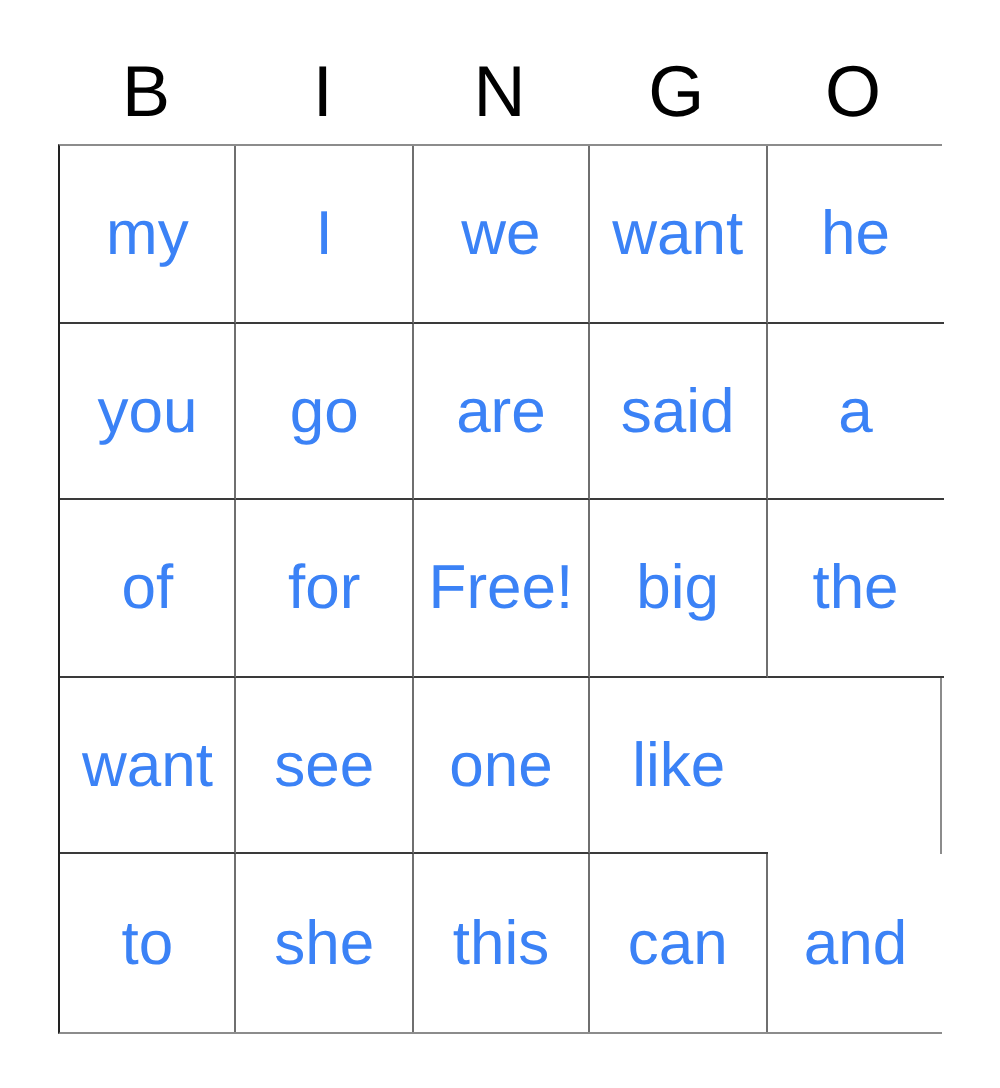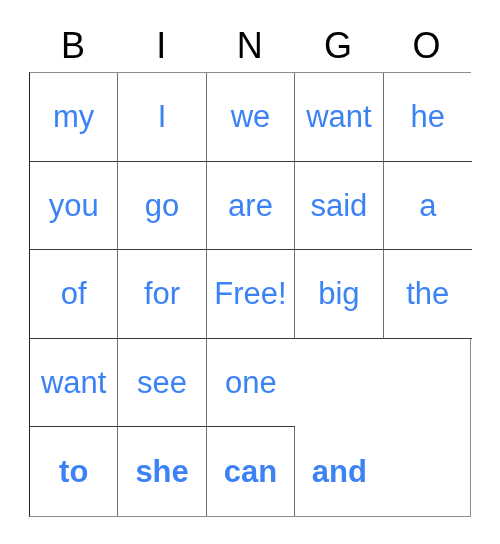--- a/index.html
+++ b/index.html
@@ -64,21 +64,20 @@
     box-sizing: border-box;
     border-right: 1px solid #6f6f6f;
     border-bottom: 1px solid #3a3a3a;
     display: flex;
     align-items: center;
     justify-content: center;
     background: #ffffff;
   }
   .bingo-row:last-child .bingo-cell {
     border-bottom: none;
-    font-weight: bold;
   }
   .bingo-cell:last-child {
     border-right: none;
   }
   .cell-text {
     font-size: 31px;
     line-height: 1;
     color: #3b82f6;
     white-space: nowrap;
     text-align: left;
@@ -157,28 +156,34 @@
     <div class="bingo-row">
       <div class="bingo-cell">
           <span class="cell-text">want</span>
         </div>
       <div class="bingo-cell">
           <span class="cell-text">see</span>
         </div>
       <div class="bingo-cell">
           <span class="cell-text">one</span>
         </div>
+      <div class="bingo-cell">
+          <span class="cell-text">like</span>
+        </div>
     </div>
 
     <div class="bingo-row">
       <div class="bingo-cell">
           <span class="cell-text">to</span>
         </div>
       <div class="bingo-cell">
           <span class="cell-text">she</span>
+        </div>
+      <div class="bingo-cell">
+          <span class="cell-text">this</span>
         </div>
       <div class="bingo-cell">
           <span class="cell-text">can</span>
         </div>
       <div class="bingo-cell">
           <span class="cell-text">and</span>
         </div>
     </div>
 
   </div>

